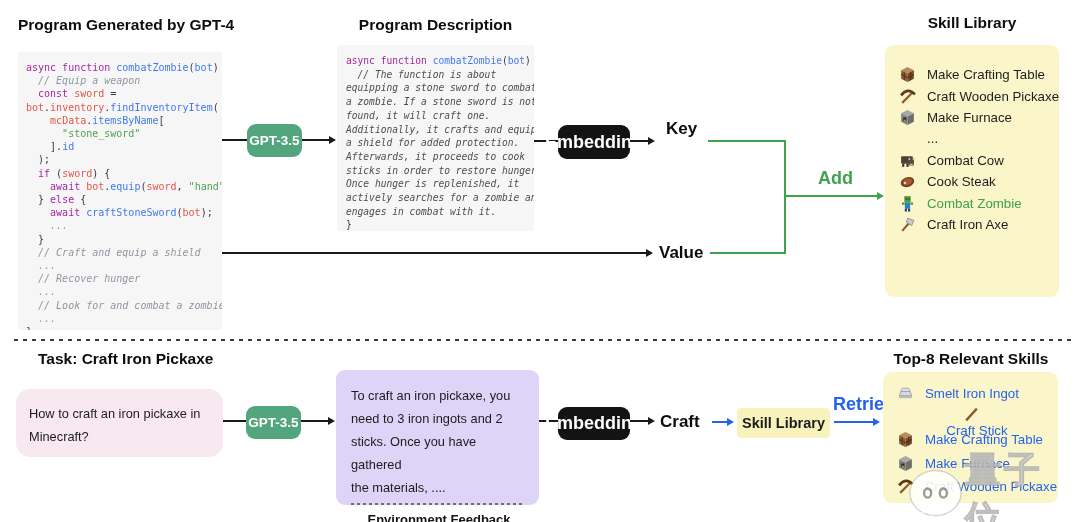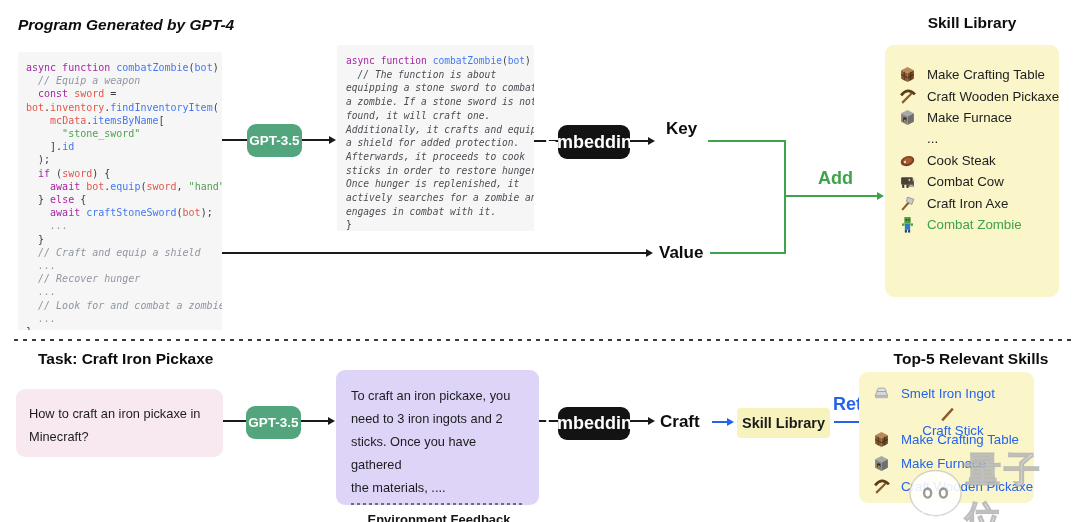--- a/index.html
+++ b/index.html
@@ -41,21 +41,21 @@
   .flowlab.blue  { color:var(--ret-blue); }
 
   .ybox { position:absolute; background:var(--lib-yellow); border-radius:9px; }
   .sl-rows { position:absolute; left:0; right:0; }
   .sl-item { display:flex; align-items:center; padding-left:13px; }
   .sl-icon { width:18px; height:18px; flex:0 0 18px; margin-right:11px; display:flex; align-items:center; justify-content:center; }
   .sl-label { font-size:13.3px; color:#1d1d1f; white-space:nowrap; }
   .sl-label.green { color:var(--add-green); }
   .sl-label.blue  { color:var(--ret-blue); }
 
-  .pinkbox { position:absolute; left:16px; top:389px; width:207px; height:68px; background:var(--task-pink); border-radius:9px;
+  .pinkbox { position:absolute; left:16px; top:389px; width:207px; height:68px; background:var(--task-pink); border-radius:14px;
              padding:13px 8px 0 13px; font-size:12.8px; line-height:23px; color:#1c1c1e; white-space:pre-line; }
   .purplebox { position:absolute; left:336px; top:370px; width:203px; height:135px; background:var(--fb-purple); border-radius:9px;
                padding:14px 12px 0 15px; }
   .purple-text { font-size:12.8px; line-height:23px; color:#1c1c1e; white-space:pre-line; }
   .fb-dash { margin-top:4px; height:2px; width:172px;
              background:repeating-linear-gradient(90deg,#6e6e78 0 3px,transparent 3px 6px); }
   .fb-label { margin-top:7px; text-align:center; font-size:13px; font-weight:700; color:#141414; }
 
   .chip { position:absolute; left:737px; top:408px; width:93px; height:30px; background:#f8f2bd; border-radius:4px;
           display:flex; align-items:center; justify-content:center; font-size:14.5px; font-weight:700; color:#1b1b1d; }
@@ -65,21 +65,22 @@
 
   .watermark { position:absolute; left:906px; top:446px; display:flex; align-items:center; opacity:0.93; pointer-events:none; }
   .wm-text { font-size:36px; font-weight:700; letter-spacing:3px; color:rgba(255,255,255,0.93);
              -webkit-text-stroke:1.2px rgba(150,150,150,0.65); text-shadow:0 0 1px rgba(140,140,140,0.4); }
 </style>
 </head>
 <body>
 
 <div id="stage">
 
-  <div class="h1" style="left:18px; top:16px;font-style:italic;">Program Generated by GPT-4</div>
+  <div class="h1" style="left:18px; top:16px;">Program Generated by GPT-4</div>
+  <div class="h1 h1c" style="left:337px; top:16px; width:197px;">Program Description</div>
   <div class="h1 h1c" style="left:885px; top:14px; width:174px;">Skill Library</div>
 
   <div id="code1" class="codebox"><div class="cl"><span class="tok-kw">async function </span><span class="tok-fn">combatZombie</span><span class="tok-pl">(</span><span class="tok-fn">bot</span><span class="tok-pl">) {</span></div><div class="cl"><span class="tok-cm">  // Equip a weapon</span></div><div class="cl"><span class="tok-kw">  const </span><span class="tok-vr">sword</span><span class="tok-pl"> =</span></div><div class="cl"><span class="tok-vr">bot</span><span class="tok-pl">.</span><span class="tok-vr">inventory</span><span class="tok-pl">.</span><span class="tok-fn">findInventoryItem</span><span class="tok-pl">(</span></div><div class="cl"><span class="tok-pl">    </span><span class="tok-vr">mcData</span><span class="tok-pl">.</span><span class="tok-fn">itemsByName</span><span class="tok-pl">[</span></div><div class="cl"><span class="tok-st">      "stone_sword"</span></div><div class="cl"><span class="tok-pl">    ].</span><span class="tok-fn">id</span></div><div class="cl"><span class="tok-pl">  );</span></div><div class="cl"><span class="tok-kw">  if </span><span class="tok-pl">(</span><span class="tok-vr">sword</span><span class="tok-pl">) {</span></div><div class="cl"><span class="tok-kw">    await </span><span class="tok-vr">bot</span><span class="tok-pl">.</span><span class="tok-fn">equip</span><span class="tok-pl">(</span><span class="tok-vr">sword</span><span class="tok-pl">, </span><span class="tok-st">"hand"</span></div><div class="cl"><span class="tok-pl">  } </span><span class="tok-kw">else</span><span class="tok-pl"> {</span></div><div class="cl"><span class="tok-kw">    await </span><span class="tok-fn">craftStoneSword</span><span class="tok-pl">(</span><span class="tok-vr">bot</span><span class="tok-pl">);</span></div><div class="cl"><span class="tok-cm">    ...</span></div><div class="cl"><span class="tok-pl">  }</span></div><div class="cl"><span class="tok-cm">  // Craft and equip a shield</span></div><div class="cl"><span class="tok-cm">  ...</span></div><div class="cl"><span class="tok-cm">  // Recover hunger</span></div><div class="cl"><span class="tok-cm">  ...</span></div><div class="cl"><span class="tok-cm">  // Look for and combat a zombie</span></div><div class="cl"><span class="tok-cm">  ...</span></div><div class="cl"><span class="tok-pl">}</span></div></div>
   <div id="code2" class="codebox"><div class="cl"><span class="tok-kw">async function </span><span class="tok-fn">combatZombie</span><span class="tok-pl">(</span><span class="tok-fn">bot</span><span class="tok-pl">) {</span></div><div class="cl"><span class="tok-it">  // The function is about</span></div><div class="cl"><span class="tok-it">equipping a stone sword to combat</span></div><div class="cl"><span class="tok-it">a zombie. If a stone sword is not</span></div><div class="cl"><span class="tok-it">found, it will craft one.</span></div><div class="cl"><span class="tok-it">Additionally, it crafts and equips</span></div><div class="cl"><span class="tok-it">a shield for added protection.</span></div><div class="cl"><span class="tok-it">Afterwards, it proceeds to cook</span></div><div class="cl"><span class="tok-it">sticks in order to restore hunger.</span></div><div class="cl"><span class="tok-it">Once hunger is replenished, it</span></div><div class="cl"><span class="tok-it">actively searches for a zombie and</span></div><div class="cl"><span class="tok-it">engages in combat with it.</span></div><div class="cl"><span class="tok-pl">}</span></div></div>
 
   <div class="ln" style="left:222px; top:139px; width:25px;"></div>
   <div class="pill green" style="left:247px; top:124px; width:55px; height:33px;">
     <span>GPT-3.5</span>
   </div>
   <div class="ln" style="left:302px; top:139px; width:28px;"></div>
@@ -141,72 +142,72 @@
           </span>
           <span class="sl-label">Make Furnace</span>
         </div>
         <div class="sl-item" style="height: 21.4px;">
           <span class="sl-icon"></span>
           <span class="sl-label">...</span>
         </div>
         <div class="sl-item" style="height: 21.4px;">
           <span class="sl-icon">
             <svg width="17" height="17" viewBox="0 0 16 16">
-              <ellipse cx="8" cy="8.5" rx="6.5" ry="4.6" transform="rotate(-18 8 8.5)" fill="#7c3d20"></ellipse>
-              <ellipse cx="8" cy="8.2" rx="4.6" ry="3" transform="rotate(-18 8 8.2)" fill="#a85a31"></ellipse>
-              <circle cx="5.6" cy="9.4" r="1.1" fill="#e9dcc8"></circle>
-            </svg>
-          </span>
-          <span class="sl-label">Cook Steak</span>
-        </div>
-        <div class="sl-item" style="height: 21.4px;">
-          <span class="sl-icon">
-            <svg width="17" height="17" viewBox="0 0 16 16">
               <rect x="2" y="4" width="11" height="7" rx="1" fill="#4a4038"></rect>
               <rect x="9" y="7" width="5" height="6" rx="1" fill="#57493e"></rect>
               <rect x="10" y="11" width="3" height="2" fill="#bfb3a4"></rect>
               <rect x="9" y="5.5" width="1.5" height="2" fill="#cfc5b8"></rect>
               <rect x="13" y="5.5" width="1.5" height="2" fill="#cfc5b8"></rect>
               <rect x="3" y="11" width="2" height="3" fill="#3c332c"></rect>
               <rect x="7" y="11" width="2" height="3" fill="#3c332c"></rect>
             </svg>
           </span>
           <span class="sl-label">Combat Cow</span>
         </div>
         <div class="sl-item" style="height: 21.4px;">
           <span class="sl-icon">
             <svg width="17" height="17" viewBox="0 0 16 16">
-              <line x1="3" y1="14" x2="11" y2="5" stroke="#8a5a2b" stroke-width="2"></line>
-              <path d="M8,2 L14,4 L12,9 L7,6 Z" fill="#c9c9cc" stroke="#8e8e93" stroke-width="0.8"></path>
-            </svg>
-          </span>
-          <span class="sl-label">Craft Iron Axe</span>
+              <ellipse cx="8" cy="8.5" rx="6.5" ry="4.6" transform="rotate(-18 8 8.5)" fill="#7c3d20"></ellipse>
+              <ellipse cx="8" cy="8.2" rx="4.6" ry="3" transform="rotate(-18 8 8.2)" fill="#a85a31"></ellipse>
+              <circle cx="5.6" cy="9.4" r="1.1" fill="#e9dcc8"></circle>
+            </svg>
+          </span>
+          <span class="sl-label">Cook Steak</span>
         </div>
         <div class="sl-item" style="height: 21.4px;">
           <span class="sl-icon">
             <svg width="17" height="17" viewBox="0 0 16 16">
               <rect x="5" y="1" width="6" height="6" fill="#4f9e3f"></rect>
               <rect x="6.2" y="3" width="1.4" height="1.4" fill="#1e4d16"></rect>
               <rect x="8.6" y="3" width="1.4" height="1.4" fill="#1e4d16"></rect>
               <rect x="5.5" y="7" width="5" height="6" fill="#2f7ec4"></rect>
               <rect x="2.8" y="7" width="2.4" height="2.2" fill="#4f9e3f"></rect>
               <rect x="10.8" y="7" width="2.4" height="2.2" fill="#4f9e3f"></rect>
               <rect x="5.5" y="13" width="2" height="2.6" fill="#23486e"></rect>
               <rect x="8.5" y="13" width="2" height="2.6" fill="#23486e"></rect>
             </svg>
           </span>
           <span class="sl-label green">Combat Zombie</span>
         </div>
+        <div class="sl-item" style="height: 21.4px;">
+          <span class="sl-icon">
+            <svg width="17" height="17" viewBox="0 0 16 16">
+              <line x1="3" y1="14" x2="11" y2="5" stroke="#8a5a2b" stroke-width="2"></line>
+              <path d="M8,2 L14,4 L12,9 L7,6 Z" fill="#c9c9cc" stroke="#8e8e93" stroke-width="0.8"></path>
+            </svg>
+          </span>
+          <span class="sl-label">Craft Iron Axe</span>
+        </div>
       </div>
   </div>
 
   <div class="sep"></div>
 
   <div class="h1" style="left:38px; top:350px;">Task: Craft Iron Pickaxe</div>
-  <div class="h1 h1c" style="left:876px; top:350px; width:190px;">Top-5 Relevant Skills</div>
+  <div class="h1 h1c" style="left:876px; top:350px; width:190px;">Top-8 Relevant Skills</div>
 
   <div class="pinkbox">How to craft an iron pickaxe in
 Minecraft?</div>
 
   <div class="ln" style="left:223px; top:420px; width:23px;"></div>
   <div class="pill green" style="left:246px; top:406px; width:55px; height:33px;">
     <span>GPT-3.5</span>
   </div>
   <div class="ln" style="left:301px; top:420px; width:27px;"></div>
   <div class="ah" style="left:328px; top:416.5px;"></div>
@@ -230,21 +231,21 @@
 
   <div class="ln blue-ln" style="left:712px; top:421px; width:16px;"></div>
   <div class="ah blue" style="left:727px; top:417.5px;"></div>
   <div class="chip">
     <span>Skill Library</span>
   </div>
   <div class="flowlab blue" style="left:833px; top:394px;">Retrieve</div>
   <div class="ln blue-ln" style="left:834px; top:421px; width:40px;"></div>
   <div class="ah blue" style="left:873px; top:417.5px;"></div>
 
-  <div class="ybox" style="left:859px; top:372px; width:175px; height:131px;">
+  <div class="ybox" style="left:883px; top:372px; width:175px; height:131px;">
     <div class="sl-rows" id="top5-rows" style="top:10px;">
         <div class="sl-item" style="height: 23.2px;">
           <span class="sl-icon">
             <svg width="17" height="17" viewBox="0 0 16 16">
               <polygon points="4,6 12,6 14,10 2,10" fill="#d7d7dc" stroke="#9a9aa0" stroke-width="0.8"></polygon>
               <polygon points="5,3 11,3 12.5,6 3.5,6" fill="#e6e6ea" stroke="#9a9aa0" stroke-width="0.8"></polygon>
               <rect x="2" y="10" width="12" height="2.4" fill="#b9b9c0"></rect>
             </svg>
           </span>
           <span class="sl-label blue">Smelt Iron Ingot</span>

